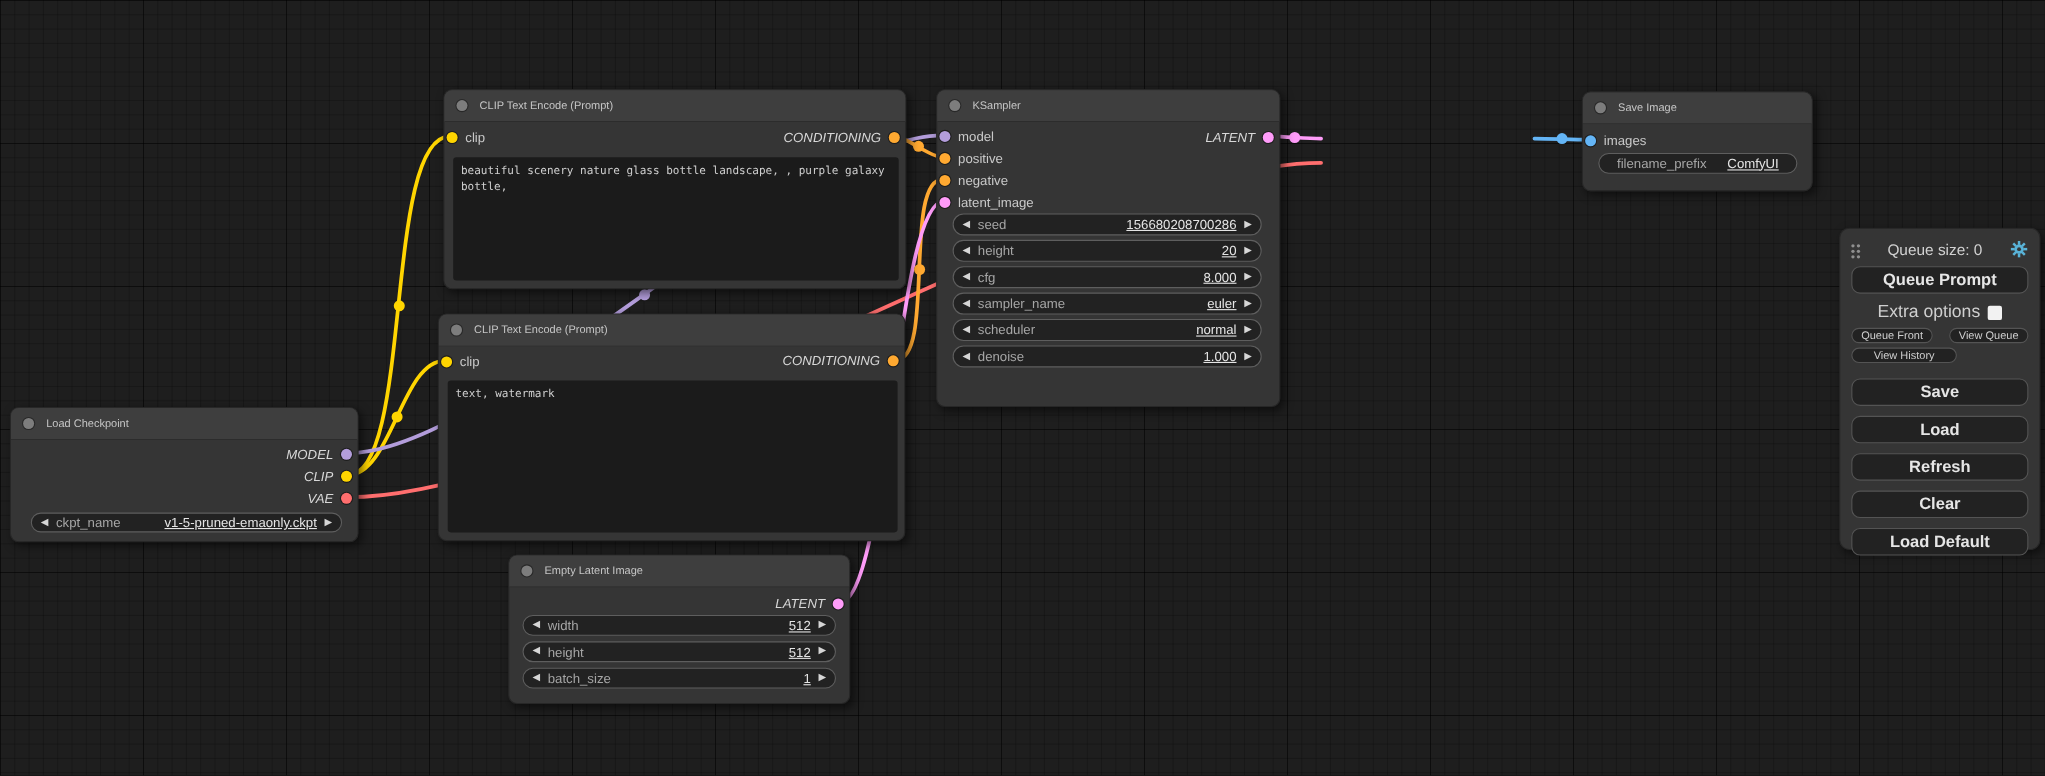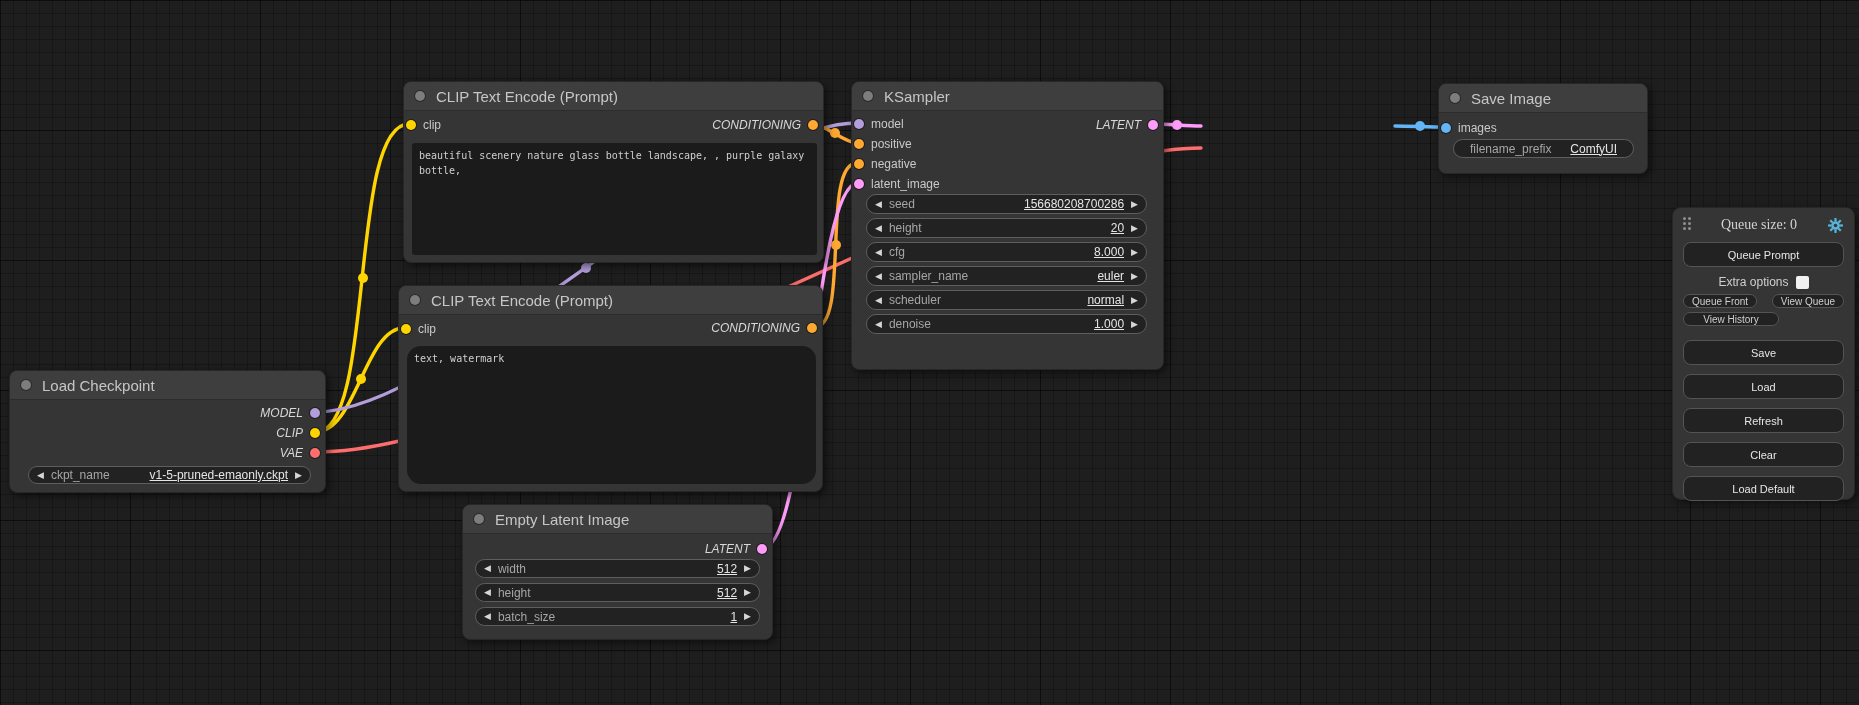--- a/index.html
+++ b/index.html
@@ -14,21 +14,21 @@
     background-size:130px 130px,130px 130px,13px 13px,13px 13px;}
   svg.wires{position:absolute;left:0;top:0;z-index:1;pointer-events:none;}
   svg.wires path{fill:none;stroke-width:3.4;stroke-linecap:round;}
 
   .node{position:absolute;z-index:2;background:#353535;border:1px solid #272727;
     border-radius:8px;box-shadow:3px 3px 9px rgba(0,0,0,.55);box-sizing:border-box;}
   .titlebar{position:absolute;left:0;top:0;right:0;height:28px;background:#3e3e3e;
     border-radius:7px 7px 0 0;border-bottom:1px solid #2c2c2c;display:flex;align-items:center;}
   .tdot{width:10px;height:10px;border-radius:50%;background:#7d7d7d;margin:0 11px 0 11px;
     box-shadow:0 0 0 1px rgba(0,0,0,.35);flex:0 0 auto;}
-  .ttext{font-size:15px;color:#c6c6c6;white-space:nowrap;}
+  .ttext{font-size:10px;color:#c6c6c6;white-space:nowrap;}
 
   .port{position:absolute;height:20px;display:flex;align-items:center;gap:7px;}
   .port.in{left:2px;}
   .port.out{right:5px;font-style:italic;}
   .pdot{width:10px;height:10px;border-radius:50%;box-shadow:0 0 0 1px rgba(0,0,0,.45);flex:0 0 auto;}
   .plabel-in{font-size:12px;color:#c9c9c9;white-space:nowrap;}
   .plabel-out{font-size:12px;color:#d8d8d8;white-space:nowrap;}
   .c-model{background:#b39ddb}.c-clip{background:#ffd500}.c-vae{background:#ff6e6e}
   .c-cond{background:#ffa931}.c-latent{background:#ff9cf9}.c-image{background:#64b5f6}
 
@@ -42,30 +42,30 @@
   .wrows{position:absolute;display:block;}
   .wrows .widget{margin-bottom:4px;}
 
   .prompt-text{position:absolute;background:#1b1b1b;border:none;border-radius:3px;color:#cfcfcf;
     font-family:"DejaVu Sans Mono",monospace;font-size:10px;line-height:15px;padding:5px 7px;
     resize:none;box-sizing:border-box;outline:none;white-space:pre-wrap;overflow:hidden;}
 
   .sidebar{position:absolute;left:1672px;top:207px;width:183px;height:293px;z-index:3;
     background:#353535;border:1px solid #272727;border-radius:9px;
     box-shadow:3px 3px 9px rgba(0,0,0,.55);box-sizing:border-box;padding:9px 10px;}
-  .sb-head{display:flex;align-items:flex-start;height:18px;margin-bottom:7px;font-family:Liberation Serif, serif;}
+  .sb-head{display:flex;align-items:flex-end;height:18px;margin-bottom:7px;}
   .drag-handle{display:grid;grid-template-columns:3px 3px;grid-auto-rows:3px;gap:2px;flex:0 0 auto;}
   .drag-handle i{width:3px;height:3px;border-radius:50%;background:#8f8f8f;}
   .sb-queue-size{flex:1;text-align:center;font-size:14px;color:#d2d2d2;}
   .btn{background:#222;border:1px solid #545454;border-radius:8px;color:#e6e6e6;
     display:flex;align-items:center;justify-content:center;box-sizing:border-box;cursor:pointer;}
-  .btn.big{width:100%;height:25px;font-size:11px;}
+  .btn.big{width:100%;height:25px;font-size:15px;font-weight:bold;}
   .btn.small{height:14px;font-size:10px;border-radius:8px;color:#cfcfcf;padding:0 8px;}
   .sb-extra{display:flex;align-items:center;justify-content:center;gap:7px;margin:8px 0 5px;}
-  .sb-extra-label{font-size:12px;color:#cfcfcf;}
+  .sb-extra-label{font-size:16px;color:#cfcfcf;}
   .checkbox{width:13px;height:13px;background:#f2f2f2;border-radius:2px;}
   .sb-row2{display:flex;justify-content:space-between;margin-bottom:4px;}
   .sb-row3{display:flex;justify-content:flex-start;margin-bottom:14px;}
   .btn.big+.btn.big{margin-top:9px;}
   .qp{margin-bottom:0;}
 </style>
 </head>
 <body>
 
 <div class="stage">
@@ -138,21 +138,21 @@
       <span class="ttext">CLIP Text Encode (Prompt)</span>
     </div>
     <div class="port in" style="top:33px">
       <span class="pdot c-clip"></span>
       <span class="plabel-in">clip</span>
     </div>
     <div class="port out" style="top:32px">
       <span class="plabel-out">CONDITIONING</span>
       <span class="pdot c-cond"></span>
     </div>
-    <textarea class="prompt-text" style="left: 8px; top: 60px; width: 409px; height: 138px; border-radius: 14px;">text, watermark</textarea>
+    <textarea class="prompt-text" style="left: 8px; top: 60px; width: 409px; height: 138px;">text, watermark</textarea>
   </div>
 
   <div class="node" style="left:851px;top:81px;width:313px;height:289px">
     <div class="titlebar">
       <span class="tdot"></span>
       <span class="ttext">KSampler</span>
     </div>
     <div class="port in" style="top:32px">
       <span class="pdot c-model"></span>
       <span class="plabel-in">model</span>

